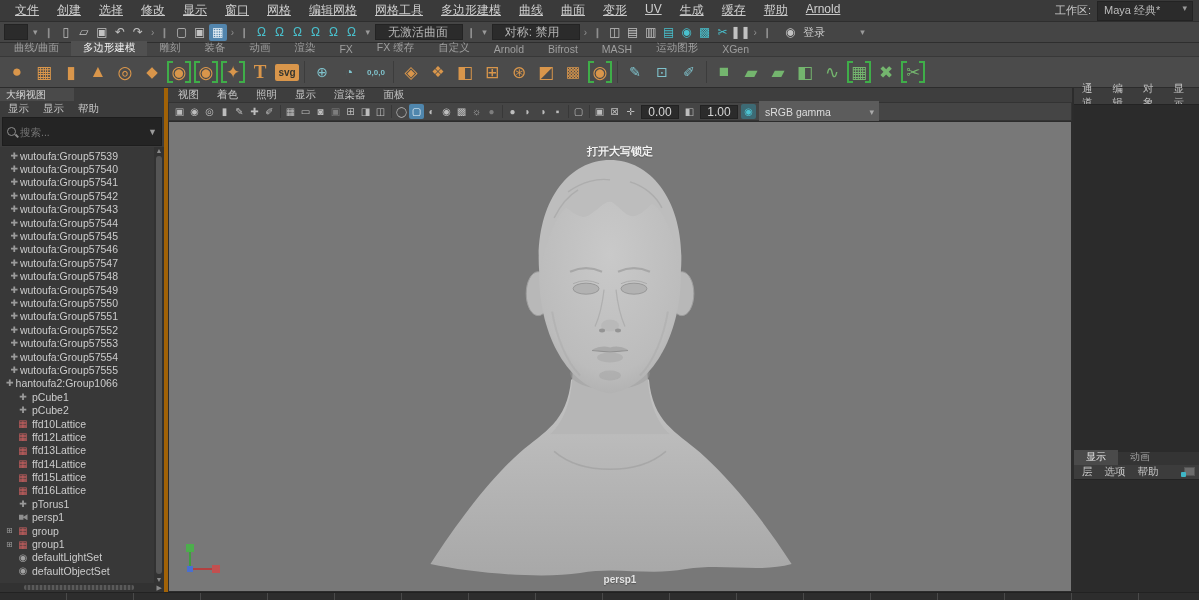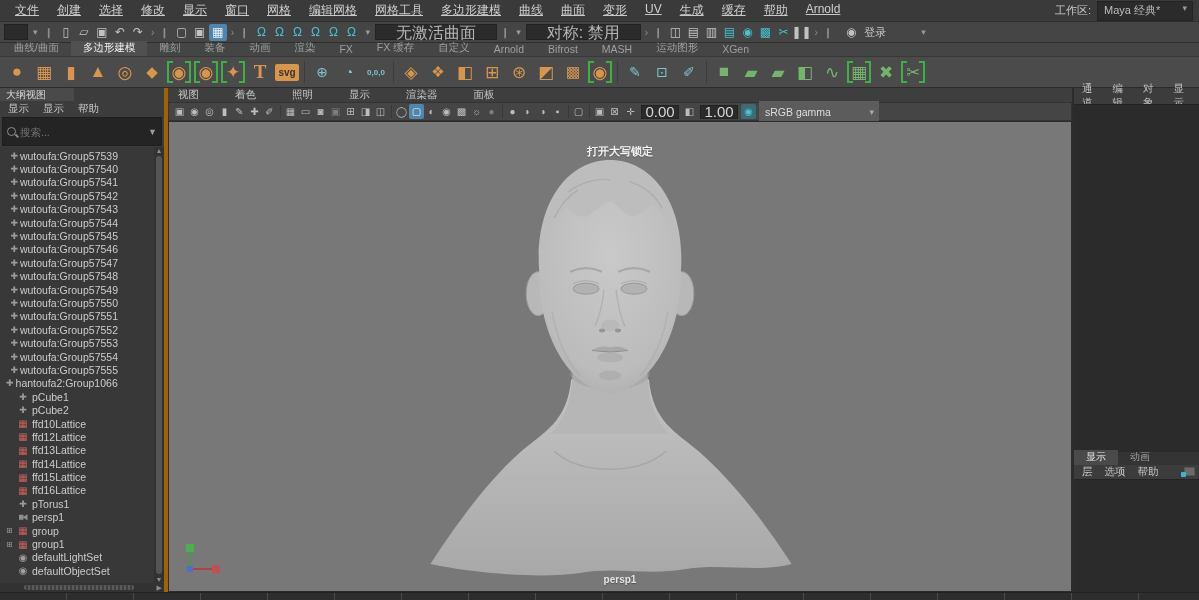--- a/index.html
+++ b/index.html
@@ -17,22 +17,22 @@
   #workspace .wsfield::after{ content:"▾"; position:absolute; right:5px; top:1px; color:#9a9a9a; font-size:9px;}
 
   
   #statusline { height:21px; background:#454545; border-bottom:1px solid #2e2e2e;
     display:flex; align-items:center; gap:2px; padding:0 4px; font-size:11px; }
   .sl-ico { width:18px; height:17px; display:flex; align-items:center; justify-content:center;
     font-size:12px; color:#c2c2c2; border-radius:2px; }
   .sl-ico.act { background:#5285ad; color:#eaf2f7; }
   .sl-ico.teal { color:#49c0cd; }
   .grp-arrow { color:#8f8f8f; font-size:10px; padding:0 2px; }
-  .slfield { background:#2b2b2b; border:1px solid #232323; color:#b5b5b5; font-size:16px;
-    padding:1px 20px 2px; min-width:88px; height:16px; line-height:13px; }
+  .slfield { background:#2b2b2b; border:1px solid #232323; color:#b5b5b5; font-size:12px;
+    padding:1px 12px 2px; min-width:88px; height:16px; line-height:13px; }
   .mini-dd { width:24px; height:16px; background:#2b2b2b; border:1px solid #232323; position:relative; }
   .dd-arrow { color:#9a9a9a; font-size:9px; padding:0 3px; }
   #login-box { display:flex; align-items:center; gap:4px; padding:0 6px; }
 
   
   #shelftabs { height:14px; background:#454545; display:flex; align-items:flex-end;
     font-size:10.5px; padding-left:2px; border-bottom:1px solid #383838; }
   #shelftabs .stab { padding:0 12px 1px; color:#9f9f9f; }
   #shelftabs .stab.active { color:#f0f0f0; background:#505050; }
 
@@ -92,32 +92,32 @@
   #outliner-vscroll { width:10px; background:#323232; display:flex; flex-direction:column;
     align-items:center; font-size:7px; color:#8a8a8a; }
   #outliner-vscroll .thumb { flex:1; width:6px; background:#555; border-radius:3px; margin:2px 0; }
   #outliner-hscroll { height:9px; background:#323232; display:flex; align-items:center; }
   #outliner-hscroll .hthumb { height:5px; width:110px; margin-left:24px; border-radius:2px;
     background:repeating-linear-gradient(90deg,#5a5a5a 0 2px,#3f3f3f 2px 4px); }
   #outliner-hscroll .harrow { margin-left:auto; color:#8a8a8a; font-size:7px; padding-right:2px; }
 
   
   #viewport { flex:1; display:flex; flex-direction:column; background:#3e3e3e; }
-  #vp-menus { height:14px; display:flex; gap:36px; align-items:center; padding:0 10px;
+  #vp-menus { height:14px; display:flex; gap:18px; align-items:center; padding:0 10px;
     font-size:10.5px; color:#c6c6c6; }
   #vp-toolbar { height:19px; background:#454545; border:1px solid #333;
     display:flex; align-items:center; gap:1px; padding:0 3px; font-size:10px; }
   .vt-ico { width:15px; height:15px; display:flex; align-items:center; justify-content:center;
     color:#bdbdbd; font-size:10px; border-radius:2px; }
   .vt-ico.act { background:#4f86ad; color:#eef5fa; }
   .vt-ico.dark { color:#7d7d7d; }
   .vt-ico.teal { color:#4cc3d1; background:#3d6a74; }
   .vt-ico.sep { width:6px; font-size:0; }
   .vt-ico.sep::before { content:""; width:1px; height:13px; background:#383838; }
-  .vt-field { background:#2b2b2b; border:1px solid #222; color:#d5d5d5; font-size:15px;
+  .vt-field { background:#2b2b2b; border:1px solid #222; color:#d5d5d5; font-size:12px;
     width:38px; text-align:center; height:14px; line-height:12px; margin:0 2px; }
   #vp-colorspace { background:#5c5c5c; color:#ddd; font-size:10.5px; height:21px;
     display:flex; align-items:center; padding:0 6px; width:120px; position:relative; margin-left:2px; }
   #vp-colorspace::after { content:"▾"; position:absolute; right:5px; color:#aaa; font-size:9px; }
   #vp-canvas { flex:1; position:relative; background:#787878; border:1px solid #2c2c2c; overflow:hidden; }
   #capslock { position:absolute; top:22px; left:50%; transform:translateX(-50%);
     color:#f2f2f2; font-size:11px; font-weight:bold; text-shadow:0 1px 1px rgba(0,0,0,.25); }
   #cam-label { position:absolute; bottom:6px; left:50%; transform:translateX(-50%);
     color:#e4e4e4; font-size:10px; font-weight:bold; text-shadow:0 1px 1px rgba(0,0,0,.3); }
   #axis-gizmo { position:absolute; left:10px; bottom:12px; }

